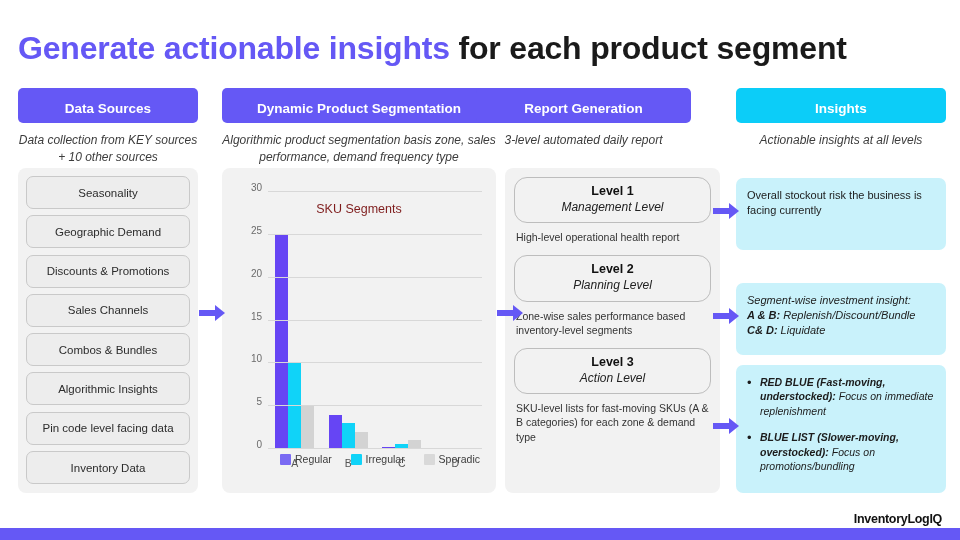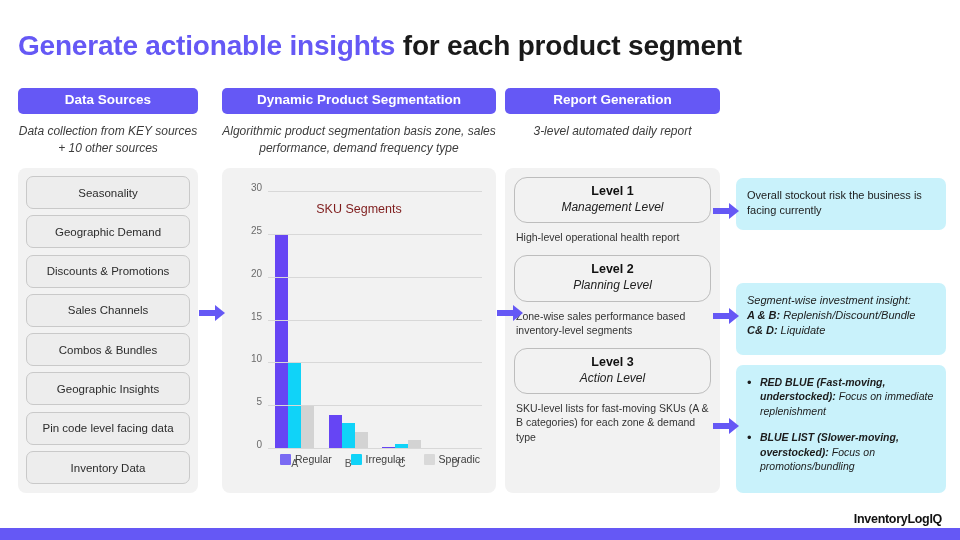--- a/index.html
+++ b/index.html
@@ -7,36 +7,36 @@
     width: 960px; height: 540px;
     background: #ffffff;
     font-family: "Liberation Sans", sans-serif;
     overflow: hidden;
   }
   .slide { position: relative; width: 960px; height: 540px; background: #fff; }
 
   
   .title {
     position: absolute; left: 18px; top: 30px;
-    font-size: 28px; font-weight: bold; color: #1a1a1a;
+    font-size: 32px; font-weight: bold; color: #1a1a1a;
     letter-spacing: -0.2px; white-space: nowrap;
   }
   .title .accent { color: #6558f5; }
 
   
   .col { position: absolute; top: 88px; }
   #col-sources { left: 18px;  width: 180px; }
   #col-segment { left: 222px; width: 274px; }
-  #col-report  { left: 505px; width: 215px; }
+  #col-report  { left: 476px; width: 215px; }
   #col-insights{ left: 736px; width: 210px; }
 
   .col-header {
     border-radius: 5px; text-align: center;
     color: #ffffff; font-weight: bold; font-size: 13.5px;
-    padding: 5px 4px 6px; line-height: 1.1;
+    padding: 14px 4px 6px; line-height: 1.1;
     white-space: nowrap;
   }
   .col-header.purple { background: #6558f5; }
   .col-header.cyan   { background: #0ccdf8; }
 
   .col-sub {
     margin-top: 9px; text-align: center;
     font-style: italic; font-size: 12px; color: #3c3c3c;
     line-height: 1.45;
   }
@@ -109,21 +109,21 @@
   .level-desc {
     margin: 7px 2px 0 2px; font-size: 10.5px; color: #333; line-height: 1.35;
   }
   .level-block + .level-block { margin-top: 11px; }
 
   
   .insight-card {
     position: absolute; left: 736px; width: 210px;
     background: #c9f2fb; border-radius: 7px; padding: 10px 11px;
   }
-  #insight-0 { top: 178px; height: 52px; }
+  #insight-0 { top: 178px; height: 72px; }
   #insight-1 { top: 283px; height: 72px; }
   #insight-2 { top: 365px; height: 128px; }
   .insight-text { font-size: 11px; color: #1c1c1c; line-height: 1.38; }
   .insight-text.italic { font-style: italic; }
   .insight-text b { font-weight: bold; font-style: italic; }
   ul.insight-list { list-style: none; }
   ul.insight-list li {
     position: relative; padding-left: 13px; font-size: 10.5px;
     color: #1c1c1c; line-height: 1.37; font-style: italic;
   }
@@ -162,40 +162,44 @@
     <div class="col-sub">Data collection from KEY sources + 10 other sources</div>
   </div>
   <div class="col" id="col-segment">
     <div class="col-header purple">Dynamic Product Segmentation</div>
     <div class="col-sub">Algorithmic product segmentation basis zone, sales performance, demand frequency type</div>
   </div>
   <div class="col" id="col-report">
     <div class="col-header purple">Report Generation</div>
     <div class="col-sub">3-level automated daily report</div>
   </div>
+  <div class="col" id="col-insights">
+    <div class="col-header cyan">Insights</div>
+    <div class="col-sub">Actionable insights at all levels</div>
+  </div>
 
   <div class="panel" id="panel-sources">
     <div id="source-chips">
         <div class="chip">
           <span>Seasonality</span>
         </div>
         <div class="chip">
           <span>Geographic Demand</span>
         </div>
         <div class="chip">
           <span>Discounts &amp; Promotions</span>
         </div>
         <div class="chip">
           <span>Sales Channels</span>
         </div>
         <div class="chip">
           <span>Combos &amp; Bundles</span>
         </div>
         <div class="chip">
-          <span>Geographic Insights</span>
+          <span>Algorithmic Insights</span>
         </div>
         <div class="chip">
           <span>Pin code level facing data</span>
         </div>
         <div class="chip">
           <span>Inventory Data</span>
         </div>
       </div>
   </div>
 

